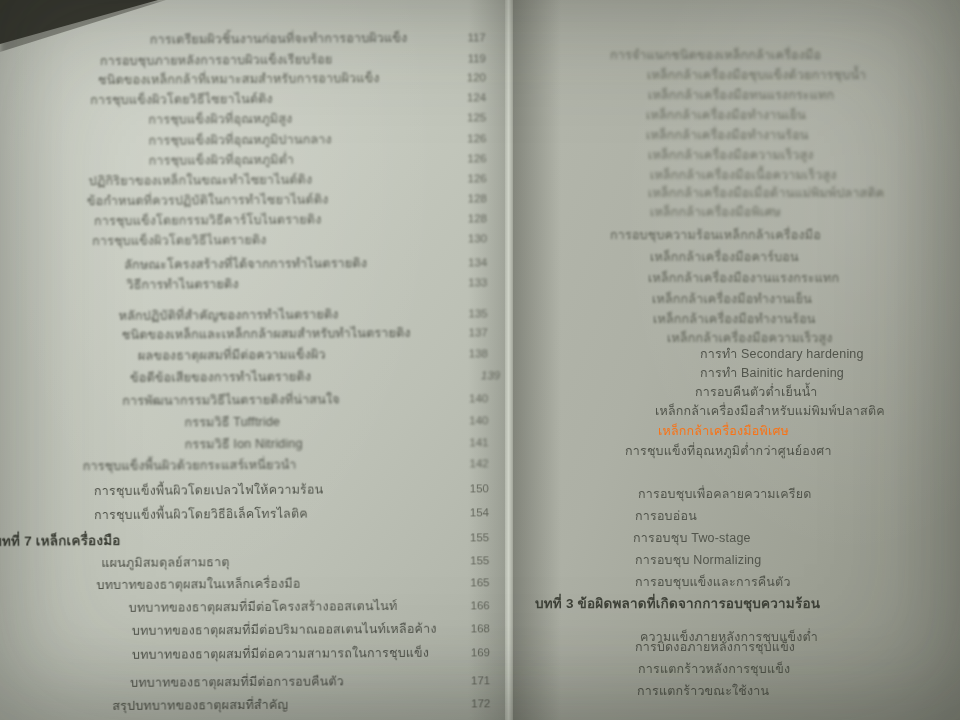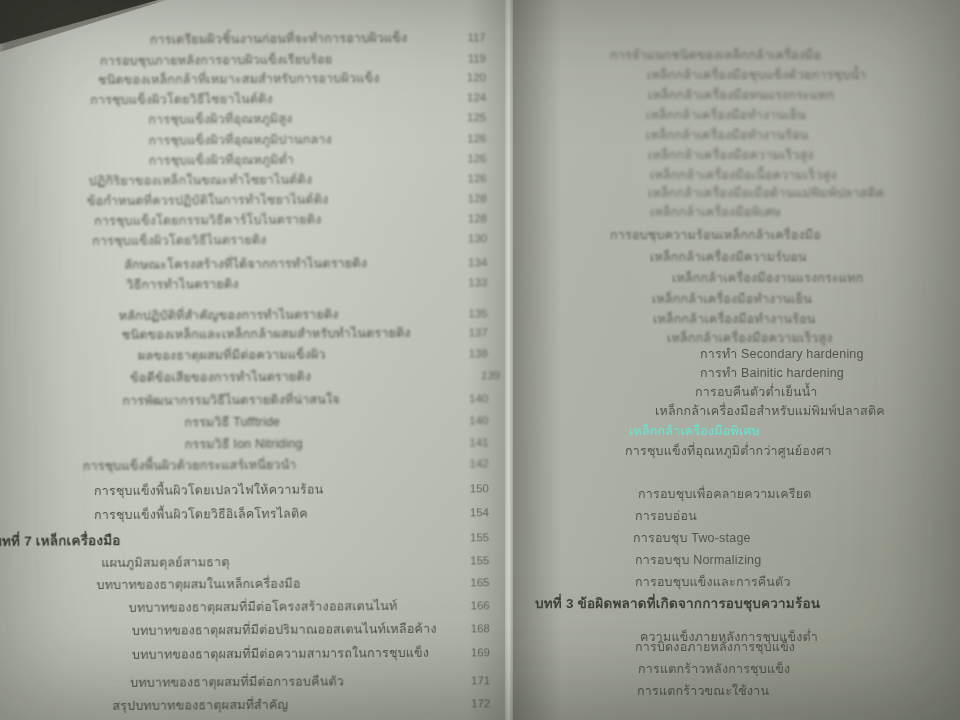--- a/index.html
+++ b/index.html
@@ -132,39 +132,39 @@
       <div class="toc-row" style="left: 648px; top: 148px; filter: blur(1.45px); color: rgb(107, 110, 98);">เหล็กกล้าเครื่องมือความเร็วสูง</div>
       <span class="page-num" style="left: 942px; top: 149px; filter: blur(1.45px); opacity: 0.55;">181</span>
       <div class="toc-row" style="left: 650px; top: 168px; filter: blur(1.45px); color: rgb(107, 110, 98);">เหล็กกล้าเครื่องมือเนื้อความเร็วสูง</div>
       <span class="page-num" style="left: 942px; top: 169px; filter: blur(1.45px); opacity: 0.55;">183</span>
       <div class="toc-row" style="left: 648px; top: 186px; filter: blur(1.45px); color: rgb(107, 110, 98);">เหล็กกล้าเครื่องมือเมื่อด้านแม่พิมพ์ปลาสติค</div>
       <span class="page-num" style="left: 942px; top: 187px; filter: blur(1.45px); opacity: 0.55;">184</span>
       <div class="toc-row" style="left: 650px; top: 205px; filter: blur(1.45px); color: rgb(107, 110, 98);">เหล็กกล้าเครื่องมือพิเศษ</div>
       <span class="page-num" style="left: 942px; top: 206px; filter: blur(1.45px); opacity: 0.55;">185</span>
       <div class="toc-row" style="left: 610px; top: 228px; filter: blur(0.95px); color: rgb(92, 95, 84);">การอบชุบความร้อนเหล็กกล้าเครื่องมือ</div>
       <span class="page-num" style="left: 942px; top: 229px; filter: blur(0.95px); opacity: 0.55;">187</span>
-      <div class="toc-row" style="left: 650px; top: 250px; filter: blur(0.95px); color: rgb(92, 95, 84);">เหล็กกล้าเครื่องมืความร์บอน</div>
+      <div class="toc-row" style="left: 650px; top: 250px; filter: blur(0.95px); color: rgb(92, 95, 84);">เหล็กกล้าเครื่องมือคาร์บอน</div>
       <span class="page-num" style="left: 942px; top: 251px; filter: blur(0.95px); opacity: 0.55;">188</span>
-      <div class="toc-row" style="left: 672px; top: 271px; filter: blur(0.95px); color: rgb(92, 95, 84);">เหล็กกล้าเครื่องมืองานแรงกระแทก</div>
+      <div class="toc-row" style="left: 648px; top: 271px; filter: blur(0.95px); color: rgb(92, 95, 84);">เหล็กกล้าเครื่องมืองานแรงกระแทก</div>
       <span class="page-num" style="left: 942px; top: 272px; filter: blur(0.95px); opacity: 0.55;">189</span>
       <div class="toc-row" style="left: 652px; top: 292px; filter: blur(0.95px); color: rgb(92, 95, 84);">เหล็กกล้าเครื่องมือทำงานเย็น</div>
       <span class="page-num" style="left: 942px; top: 293px; filter: blur(0.95px); opacity: 0.55;">190</span>
       <div class="toc-row" style="left: 653px; top: 312px; filter: blur(0.95px); color: rgb(92, 95, 84);">เหล็กกล้าเครื่องมือทำงานร้อน</div>
       <span class="page-num" style="left: 942px; top: 313px; filter: blur(0.95px); opacity: 0.55;">192</span>
       <div class="toc-row" style="left: 655px; top: 331px; filter: blur(0.95px); color: rgb(92, 95, 84); margin-left: 12px;">เหล็กกล้าเครื่องมือความเร็วสูง</div>
       <span class="page-num" style="left: 942px; top: 332px; filter: blur(0.95px); opacity: 0.55;">194</span>
       <div class="toc-row" style="left: 700px; top: 347px; filter: blur(0.6px); color: rgb(81, 84, 75);">การทำ Secondary hardening</div>
       <span class="page-num" style="left: 942px; top: 348px; filter: blur(0.6px); opacity: 0.55;">195</span>
       <div class="toc-row" style="left: 700px; top: 366px; filter: blur(0.6px); color: rgb(81, 84, 75);">การทำ Bainitic hardening</div>
       <span class="page-num" style="left: 942px; top: 367px; filter: blur(0.6px); opacity: 0.55;">196</span>
       <div class="toc-row" style="left: 695px; top: 385px; filter: blur(0.6px); color: rgb(81, 84, 75);">การอบคืนตัวต่ำเย็นน้ำ</div>
       <span class="page-num" style="left: 942px; top: 386px; filter: blur(0.6px); opacity: 0.55;">197</span>
       <div class="toc-row" style="left: 655px; top: 404px; filter: blur(0.6px); color: rgb(81, 84, 75);">เหล็กกล้าเครื่องมือสำหรับแม่พิมพ์ปลาสติค</div>
       <span class="page-num" style="left: 942px; top: 405px; filter: blur(0.6px); opacity: 0.55;">198</span>
-      <div class="toc-row" style="left: 629px; top: 424px; filter: blur(0.6px); color: #5eead4; font-family: Liberation Serif, serif;">เหล็กกล้าเครื่องมือพิเศษ</div>
+      <div class="toc-row" style="left: 658px; top: 424px; filter: blur(0.6px); color: #f97316; font-family: Liberation Serif, serif;">เหล็กกล้าเครื่องมือพิเศษ</div>
       <span class="page-num" style="left: 942px; top: 425px; filter: blur(0.6px); opacity: 0.55;">199</span>
       <div class="toc-row" style="left: 625px; top: 444px; filter: blur(0.6px); color: rgb(81, 84, 75);">การชุบแข็งที่อุณหภูมิต่ำกว่าศูนย์องศา</div>
       <span class="page-num" style="left: 942px; top: 445px; filter: blur(0.6px); opacity: 0.55;">200</span>
       <span class="page-num" style="left: 942px; top: 464px; filter: blur(0.6px); opacity: 0.55;">201</span>
       <div class="toc-row" style="left: 638px; top: 487px; filter: blur(0.4px); color: rgb(81, 84, 75);">การอบชุบเพื่อคลายความเครียด</div>
       <span class="page-num" style="left: 942px; top: 488px; filter: blur(0.6px); opacity: 0.55;">202</span>
       <div class="toc-row" style="left: 635px; top: 509px; filter: blur(0.4px); color: rgb(81, 84, 75);">การอบอ่อน</div>
       <span class="page-num" style="left: 942px; top: 510px; filter: blur(0.6px); opacity: 0.55;">203</span>
       <div class="toc-row" style="left: 633px; top: 531px; filter: blur(0.4px); color: rgb(81, 84, 75);">การอบชุบ Two-stage</div>
       <span class="page-num" style="left: 942px; top: 532px; filter: blur(0.6px); opacity: 0.55;">204</span>

